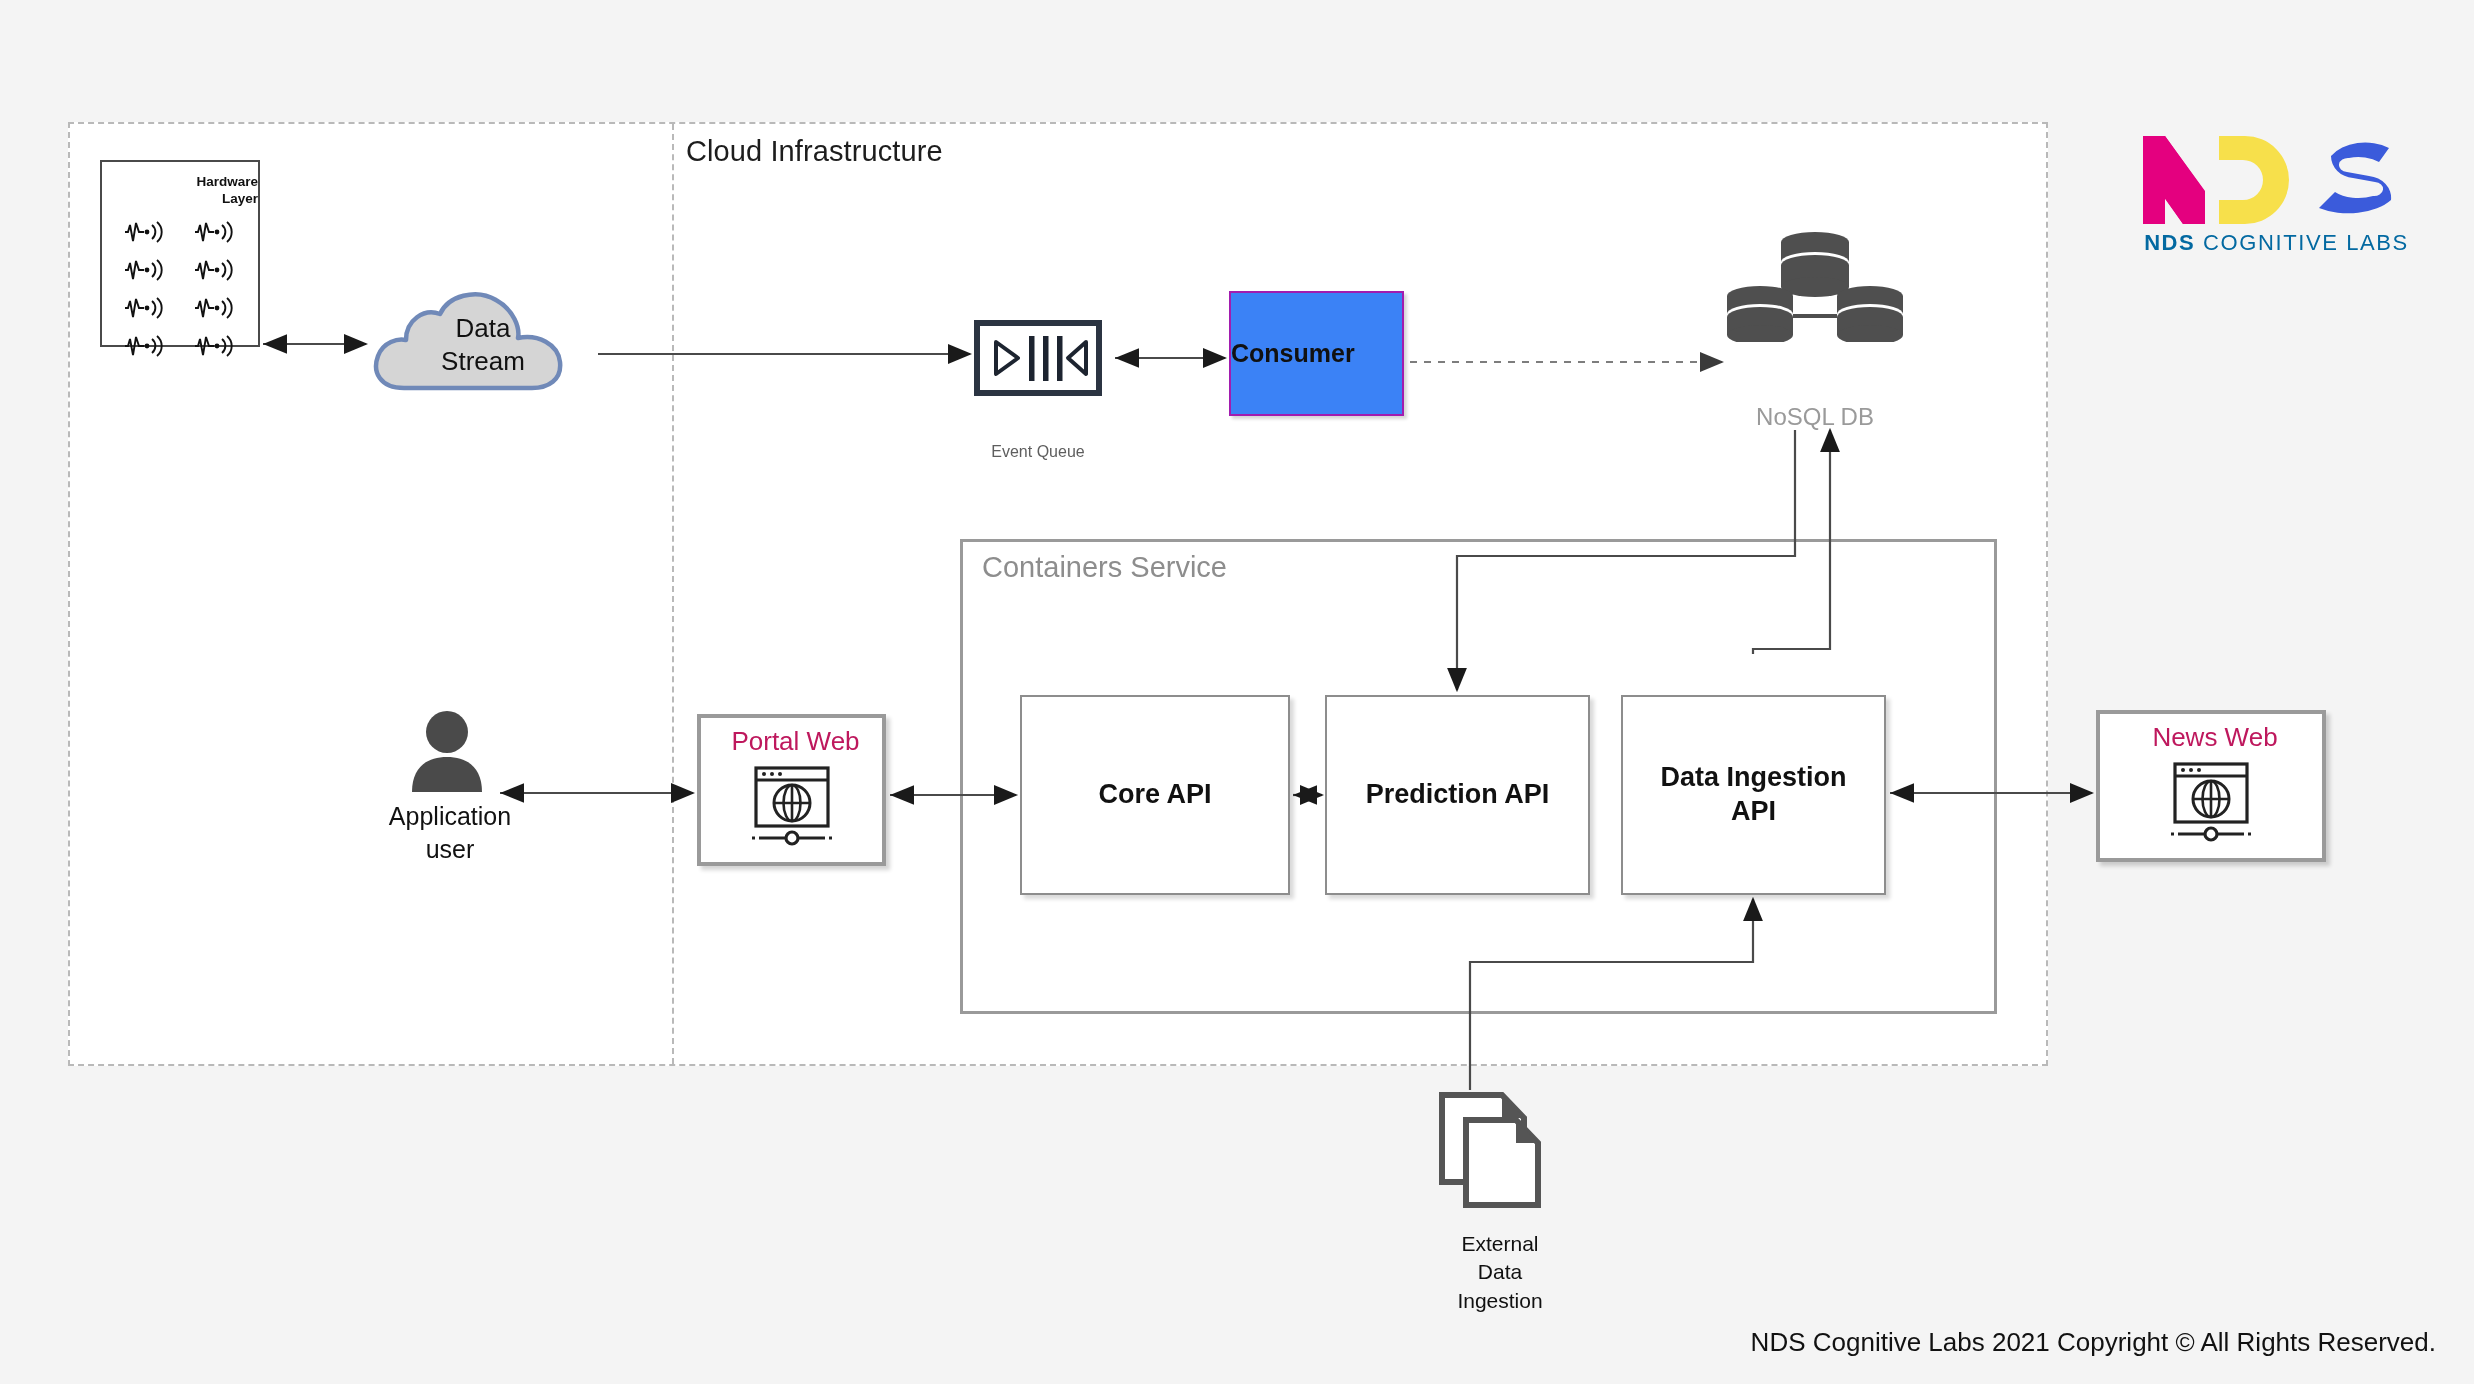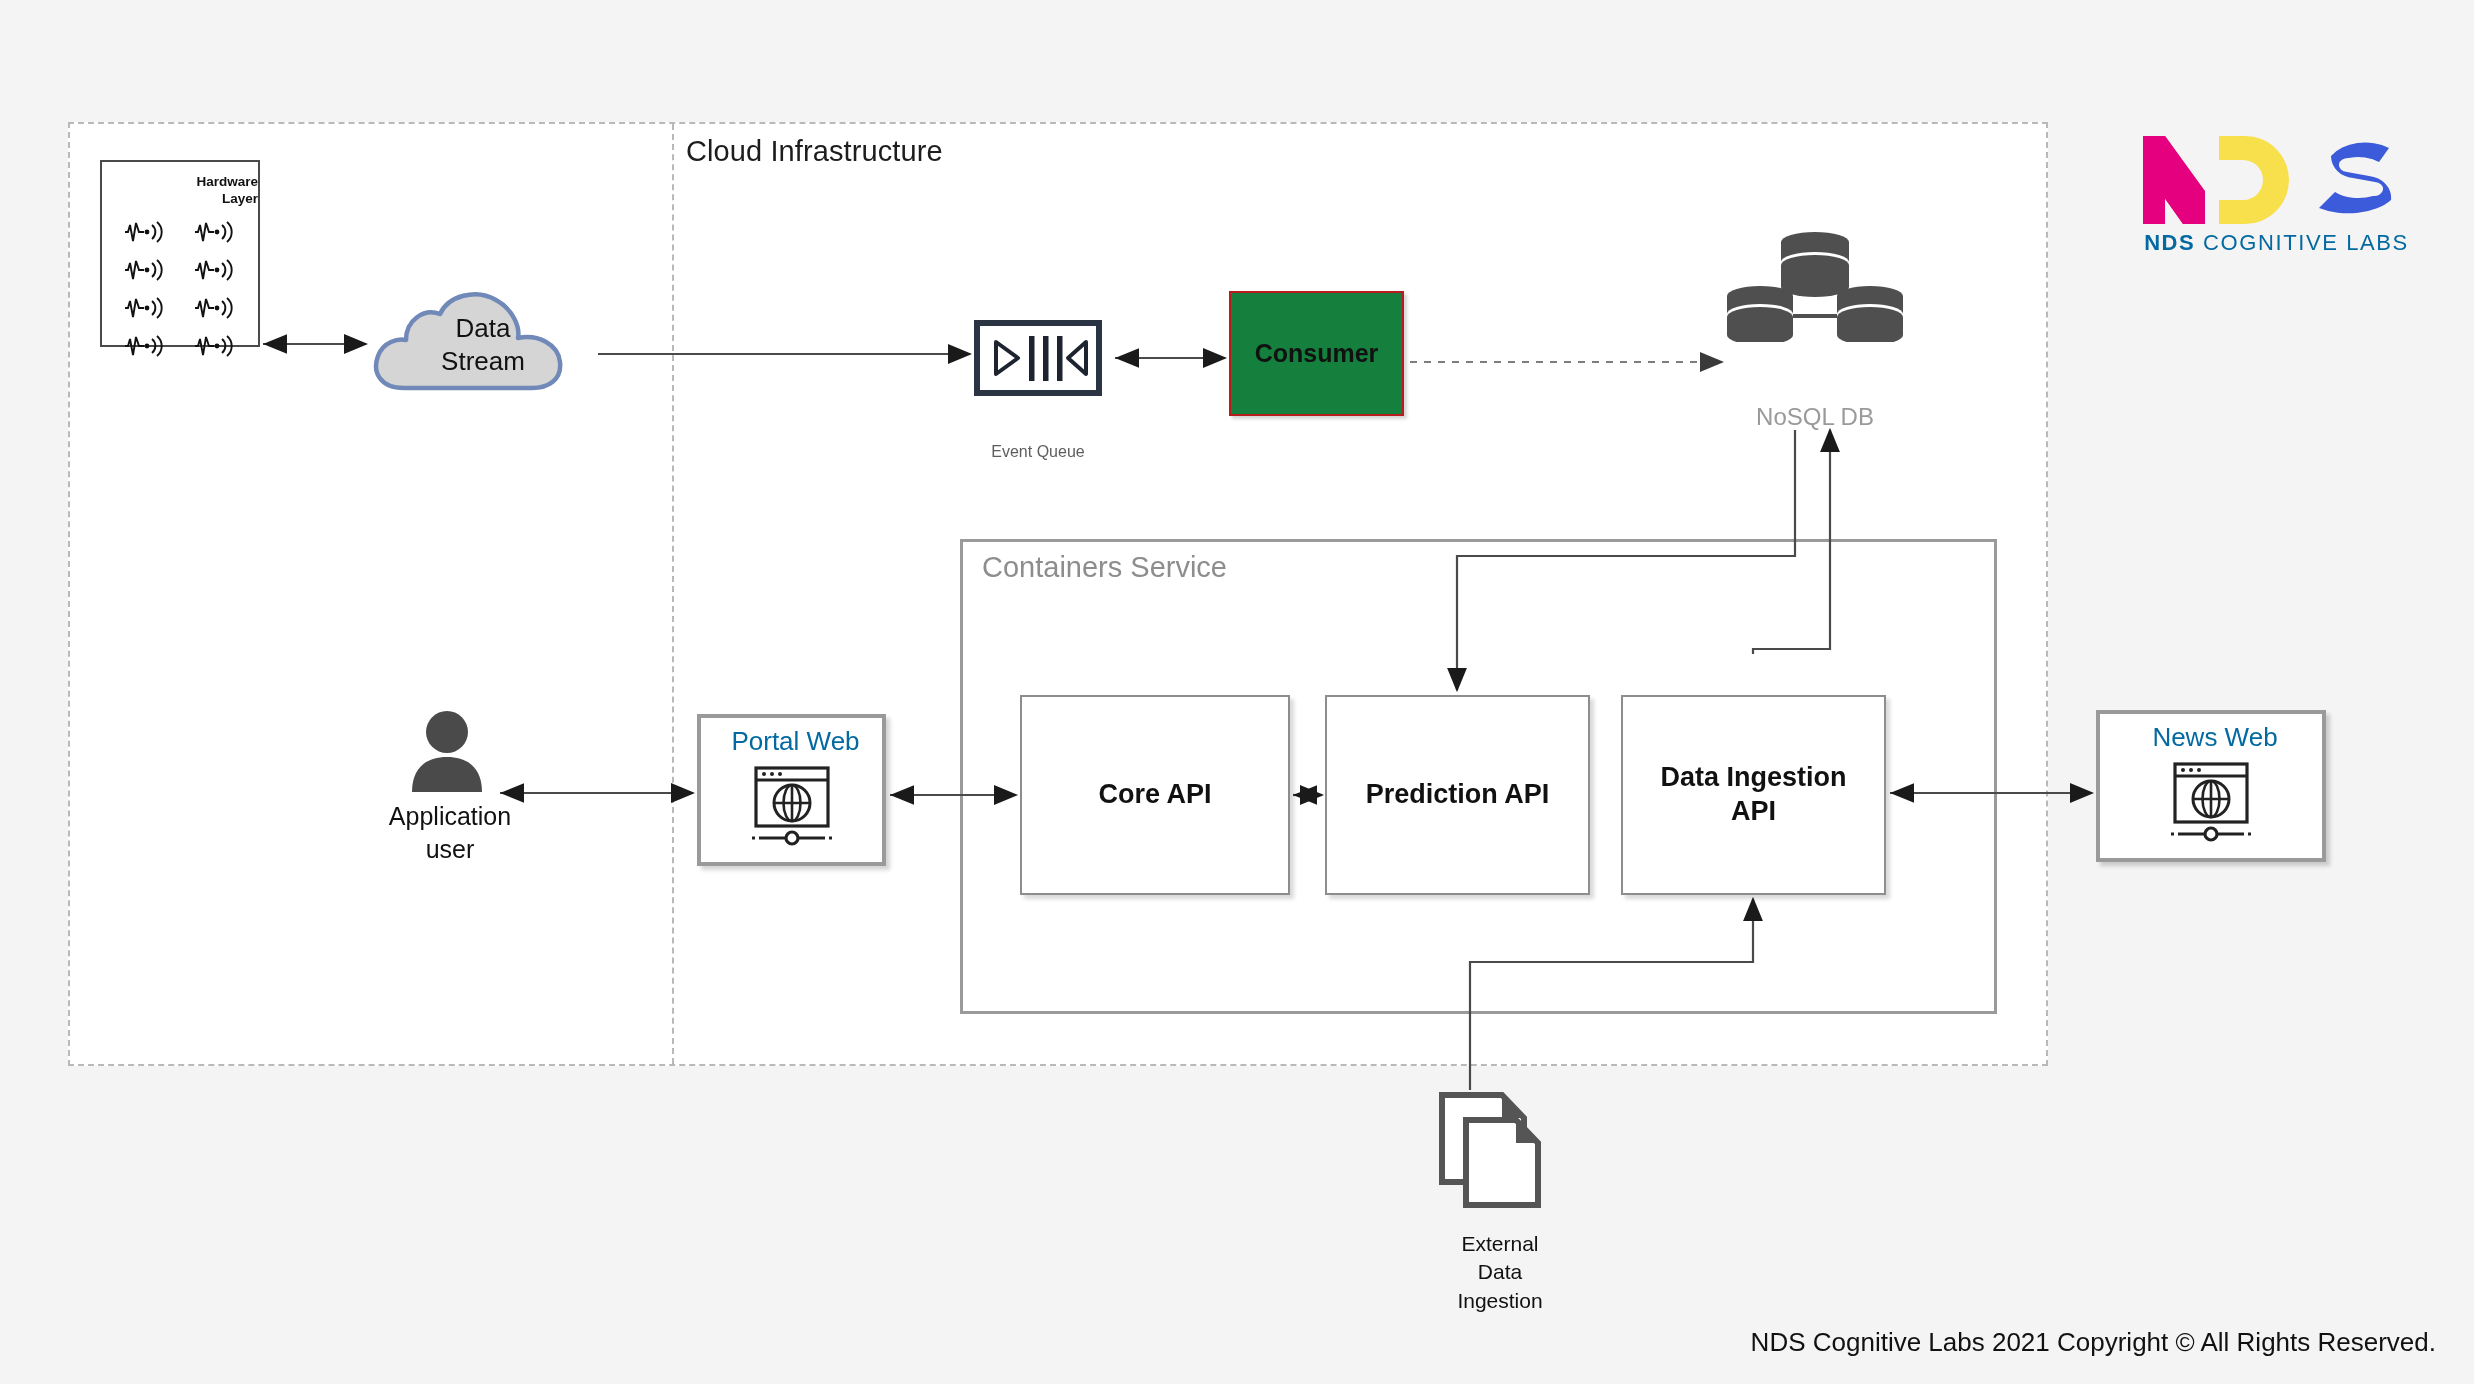--- a/index.html
+++ b/index.html
@@ -105,24 +105,24 @@
     width: 128px;
     text-align: center;
     font-size: 16px;
     color: #5e5e5e;
   }
 
   
   #consumer-box {
     left: 1229px; top: 291px;
     width: 175px; height: 125px;
-    border: 2px solid #b91c1c;
-    background: #15803d;
+    border: 2px solid #a21caf;
+    background: #3b82f6;
     box-sizing: border-box;
-    display: flex; align-items: center; justify-content: center;
+    display: flex; align-items: center; 
     box-shadow: 3px 3px 3px rgba(0,0,0,0.16);
   }
   #consumer-box .lbl { font-size: 25px; font-weight: bold; color: #111; }
 
   
   #nosql-icon { left: 1722px; top: 232px; width: 186px; height: 110px; }
   #nosql-label {
     left: 1690px; top: 403px;
     width: 250px; text-align: center;
     font-size: 24px; color: #9a9a9a;
@@ -140,21 +140,21 @@
   .web-card {
     border: 4px solid #9a9a9a;
     background: #fff;
     box-sizing: border-box;
     box-shadow: 4px 4px 4px rgba(0,0,0,0.17);
   }
   #portal-web { left: 697px; top: 714px; width: 189px; height: 152px; }
   #news-web  { left: 2096px; top: 710px; width: 230px; height: 152px; }
   .web-card .web-title {
     position: absolute; left: 0; right: 0; top: 8px;
-    text-align: center; font-size: 26px; color: #0369a1;
+    text-align: center; font-size: 26px; color: #be185d;
     white-space: nowrap;
     padding-left: 8px;
   }
   .web-card .web-icon {
     position: absolute; left: 50%; top: 48px;
     transform: translateX(-50%);
     width: 84px; height: 80px;
   }
 
   

